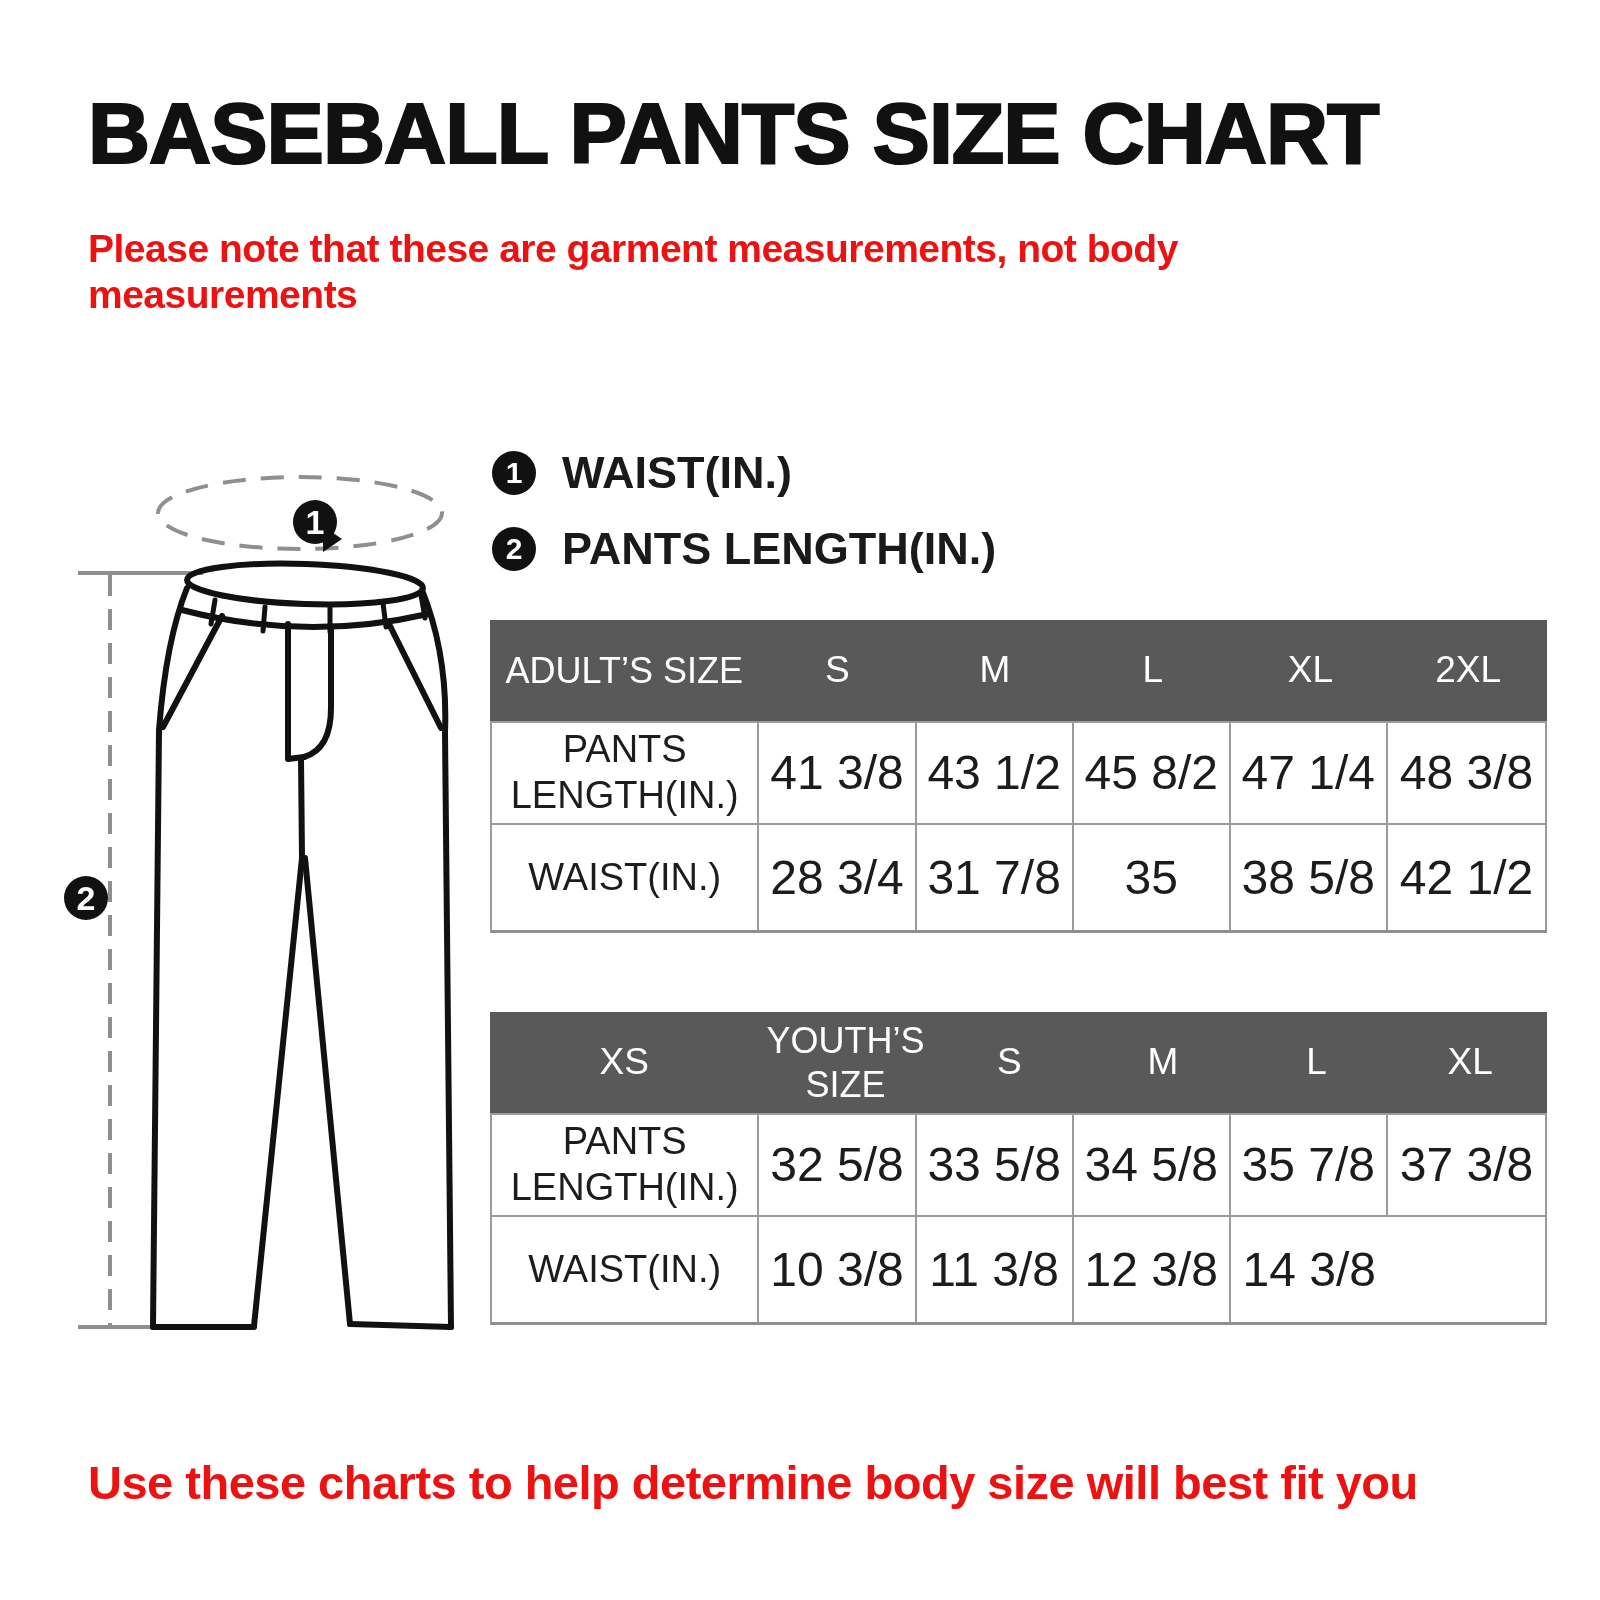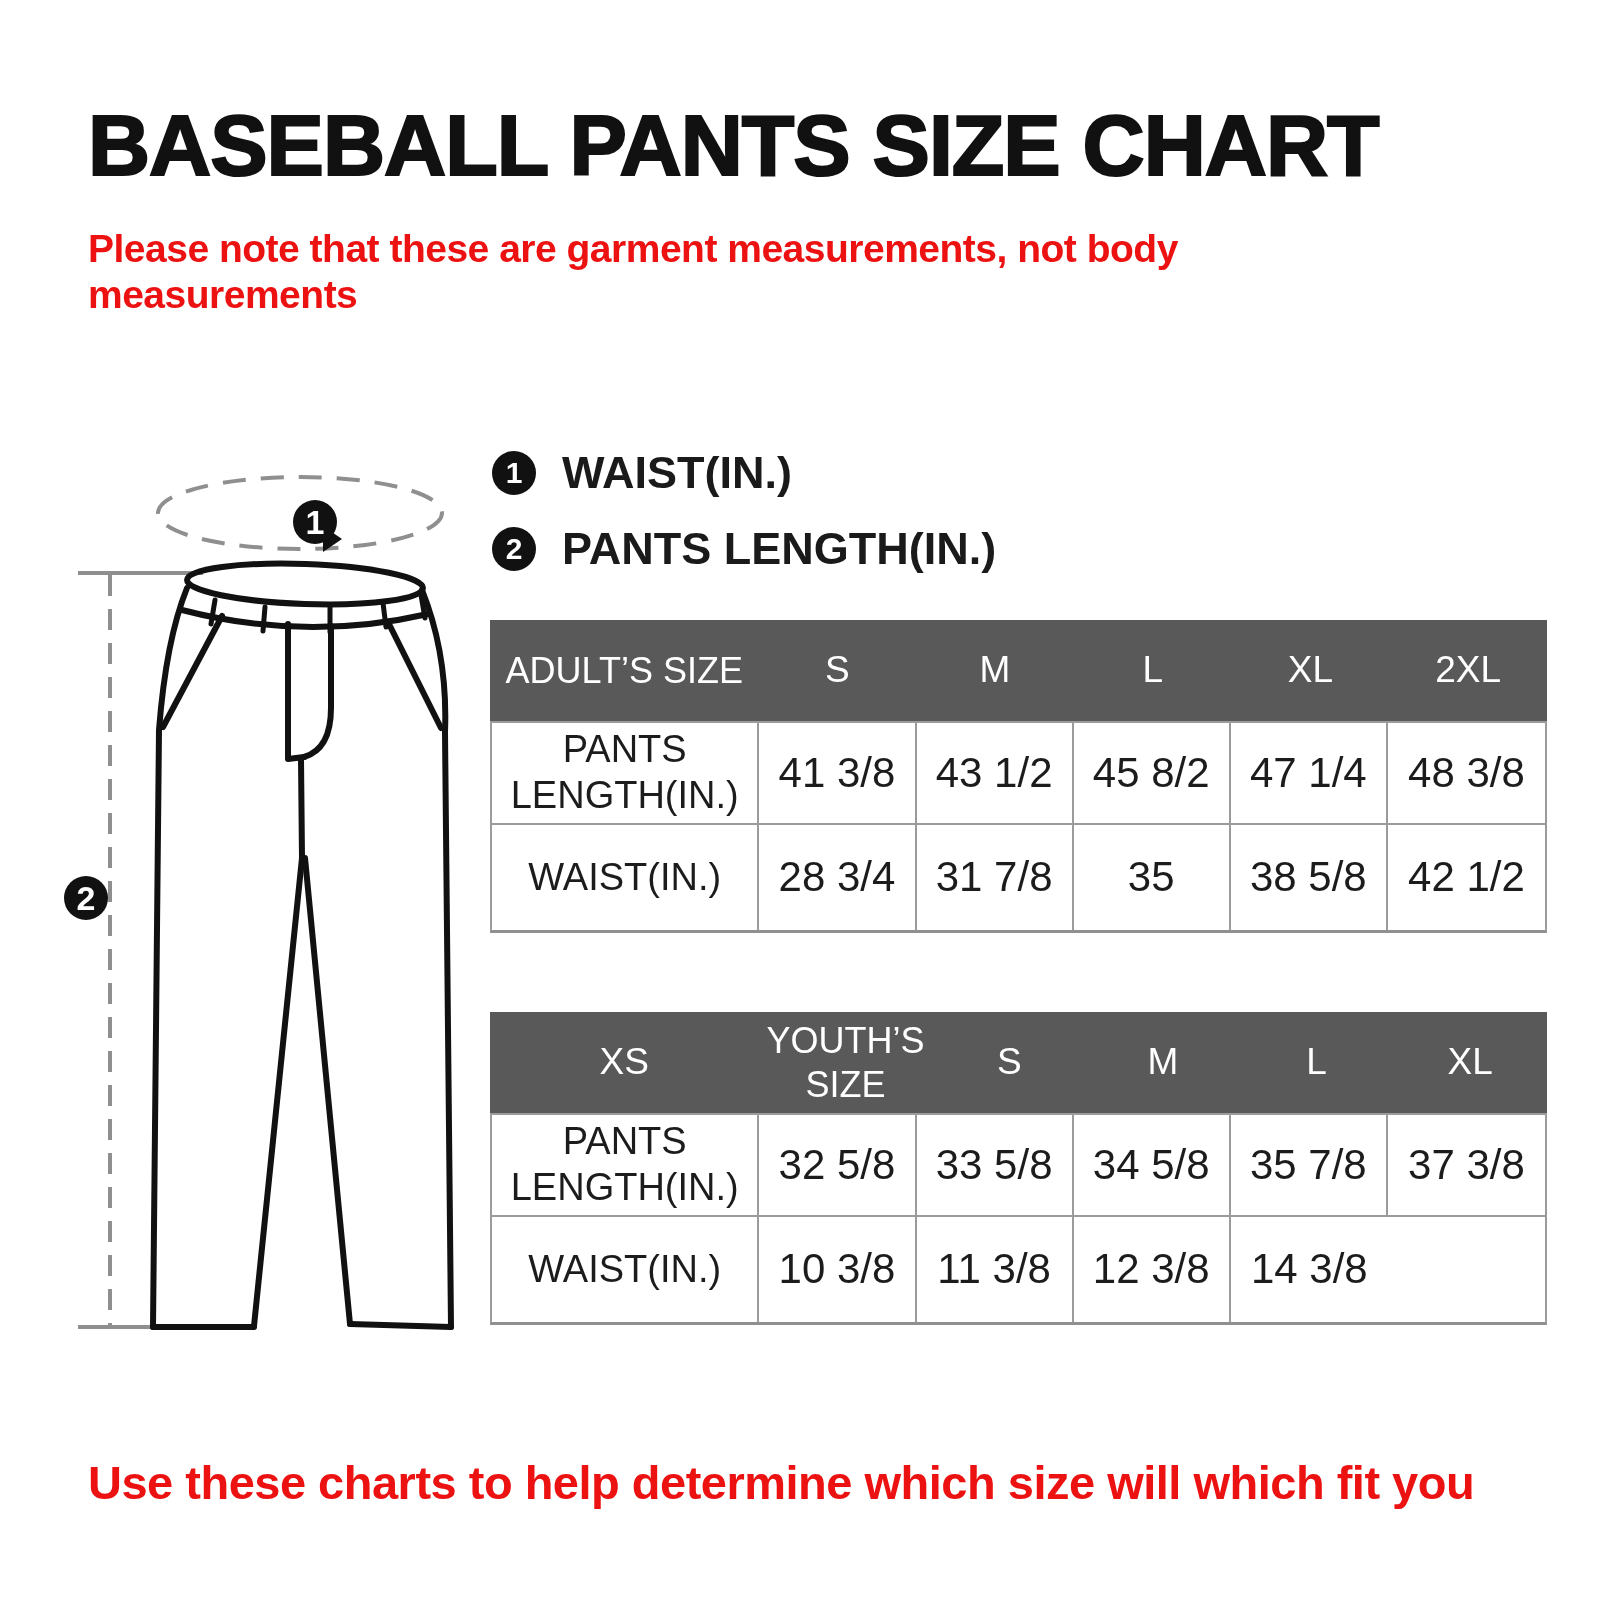--- a/index.html
+++ b/index.html
@@ -2,21 +2,21 @@
 <html><head>
 <meta charset="utf-8">
 <style>
   html,body{margin:0;padding:0;background:#ffffff;}
   .canvas{
     position:relative;width:1600px;height:1600px;background:#ffffff;
     font-family:"Liberation Sans",sans-serif;overflow:hidden;color:#111;
   }
   .title{
     position:absolute;left:88px;top:84px;font-size:86px;font-weight:700;
-    color:#111;letter-spacing:-1px;-webkit-text-stroke:2.2px #111;white-space:nowrap;margin-top:12px;
+    color:#111;letter-spacing:-1px;-webkit-text-stroke:2.2px #111;white-space:nowrap;
   }
   .note{
     position:absolute;left:88px;top:226px;width:1310px;font-size:39px;font-weight:700;
     color:#ed1212;line-height:1.18;letter-spacing:-0.5px;
   }
   .legend{position:absolute;left:492px;top:447px;display:flex;flex-direction:column;gap:24px;}
   .legend-row{display:flex;align-items:center;gap:26px;}
   .badge{
     width:44px;height:44px;border-radius:50%;background:#111;color:#fff;flex:0 0 44px;
     display:flex;align-items:center;justify-content:center;font-size:30px;font-weight:700;
@@ -36,21 +36,21 @@
   }
   .hlabel{font-size:36px;}
   .tbody{border:2px solid #9b9b9b;border-bottom:3px solid #8f8f8f;}
   .trow{
     display:grid;grid-template-columns:25.4% repeat(5,1fr);
     height:100px;border-bottom:2px solid #9b9b9b;
   }
   .trow.last{height:105px;border-bottom:none;}
   .cell{
     display:flex;align-items:center;justify-content:center;text-align:center;
-    font-size:42px;color:#1c1c1c;border-right:2px solid #9b9b9b;
+    font-size:48px;color:#1c1c1c;border-right:2px solid #9b9b9b;
     padding:0 10px;line-height:1.2;
   }
   .cell:last-child{border-right:none;border-radius:12px;}
   .cell.label{font-size:38px;}
   .footer{
     position:absolute;left:88px;top:1455px;font-size:47px;font-weight:700;
     color:#ed1212;letter-spacing:-0.5px;white-space:nowrap;
   }
 </style>
 </head>
@@ -163,15 +163,15 @@
       <div class="trow last">
         <div class="cell label">WAIST(IN.)</div>
         <div class="cell">10 3/8</div>
         <div class="cell">11 3/8</div>
         <div class="cell">12 3/8</div>
         <div class="cell">14 3/8</div>
       </div>
     </div>
   </div>
 
-  <div class="footer">Use these charts to help determine which size will which fit you</div>
+  <div class="footer">Use these charts to help determine body size will best fit you</div>
 
 </div>
 
 </body></html>

